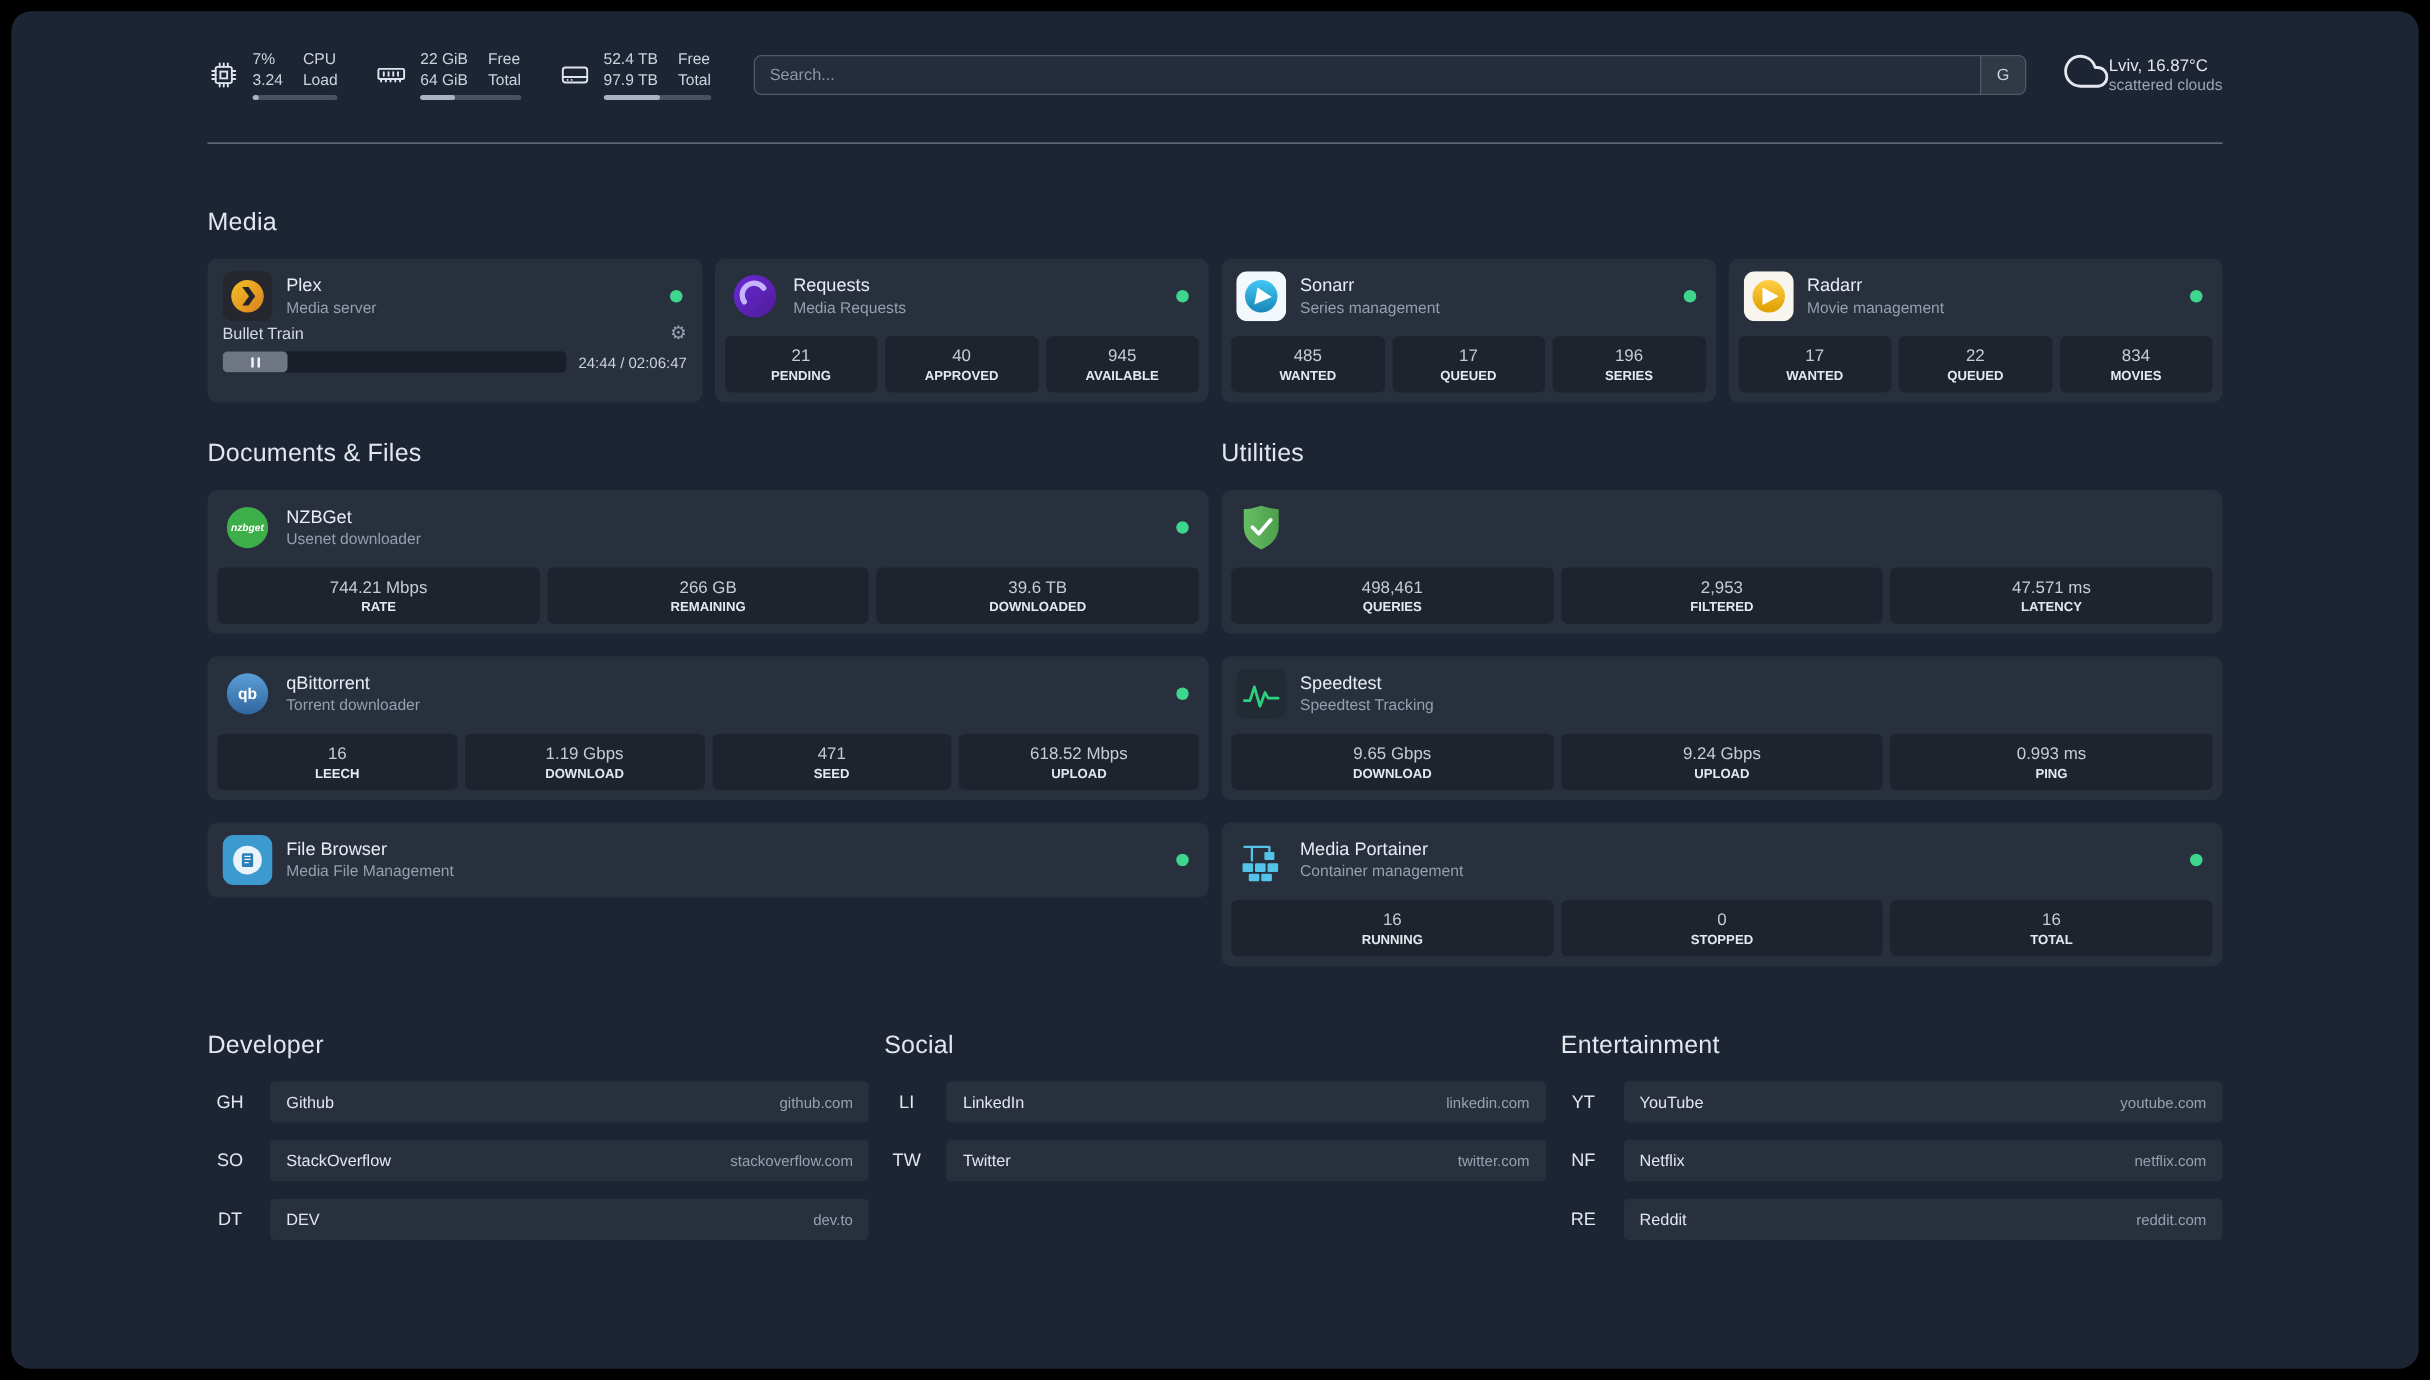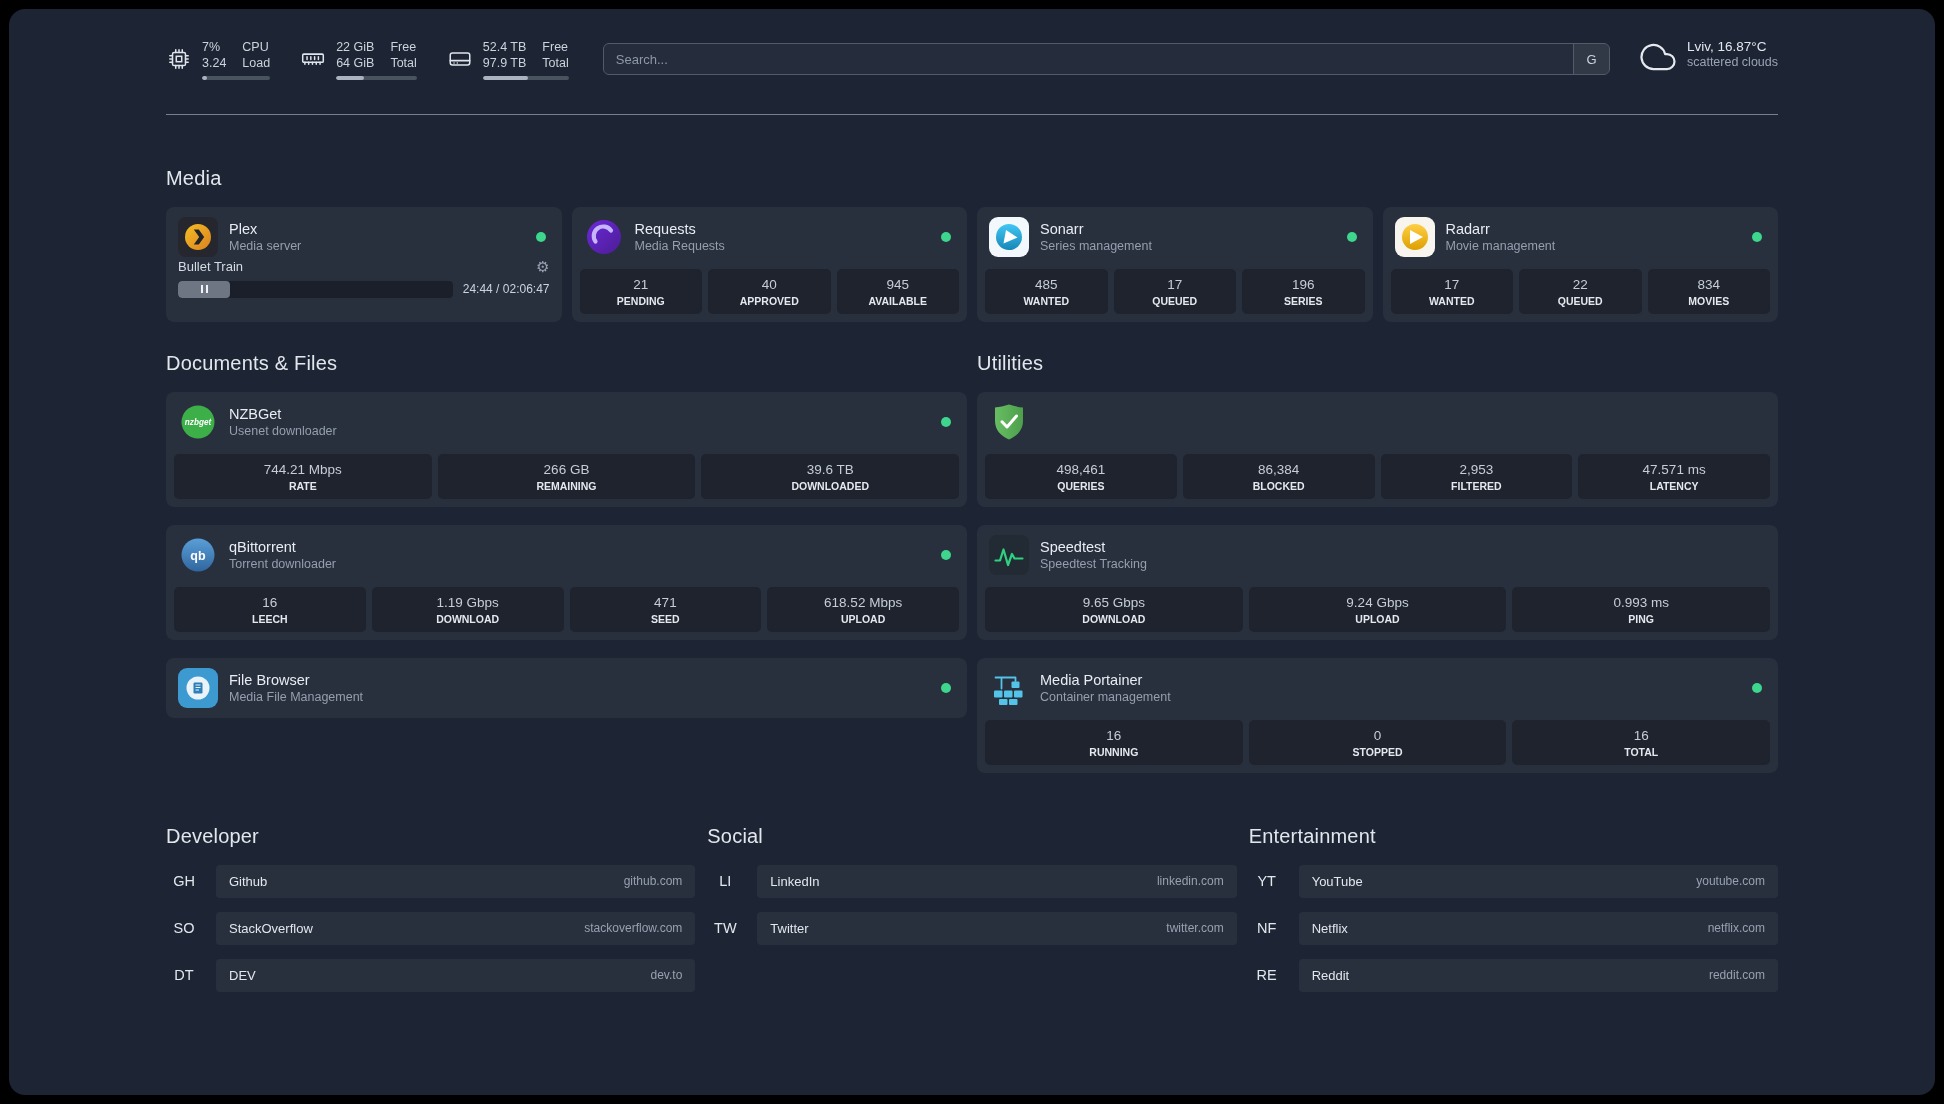--- a/index.html
+++ b/index.html
@@ -21,21 +21,21 @@
 
   .searchbar { flex:1; display:flex; align-items:stretch; height:32px; margin:0 30px 0 34px;
                background:rgba(255,255,255,0.04); border:1px solid #515b69; border-radius:6px; overflow:hidden; }
   .search-input { flex:1; background:transparent; border:none; outline:none; color:#dfe5ec;
                   font-size:13px; padding:0 12px; font-family:inherit; }
   .search-input::placeholder { color:#8d97a6; }
   .search-provider { width:36px; border:none; border-left:1px solid #515b69;
                      background:rgba(255,255,255,0.06); color:#ccd3dd; font-size:13px;
                      cursor:pointer; font-family:inherit; }
 
-  .weather { display:flex; gap:11px; }
+  .weather { display:flex; align-items:center; }
   .weather-loc { font-size:13.5px; color:#e2e7ee; }
   .weather-cond { font-size:12.5px; color:#9aa4b2; margin-top:1px; }
 
   .divider { margin-top:34px; border-bottom:1.5px solid rgba(210,220,232,0.5); }
 
   
   .section-title { margin-top:52px; font-size:20px; font-weight:400; color:#e2e7ee; letter-spacing:.2px; }
   .two-col .section-title, .bookmarks .section-title { margin-top:0; }
   .cards-grid { display:grid; grid-template-columns:repeat(4,1fr); gap:10px; margin-top:17px; }
   .two-col { display:grid; grid-template-columns:1fr 1fr; gap:10px; margin-top:30px; }
@@ -435,24 +435,20 @@
                     </defs>
                 <path d="M20 2.5c4.8 1.6 9.6 2.6 14 2.9v13.4c0 9.3-5.6 14.9-14 18.7-8.4-3.8-14-9.4-14-18.7V5.4c4.4-.3 9.2-1.3 14-2.9z" fill="url(#gadg)"></path>
                 <path d="M13 19.8l5 5.2 9.5-11" stroke="#ffffff" stroke-width="3" fill="none" stroke-linecap="round" stroke-linejoin="round"></path>
               </svg>
             </span>
           </div>
           <div class="stats">
             <div class="stat">
               <div class="stat-value">498,461</div>
               <div class="stat-label">QUERIES</div>
-            </div>
-            <div class="stat">
-              <div class="stat-value">86,384</div>
-              <div class="stat-label">BLOCKED</div>
             </div>
             <div class="stat">
               <div class="stat-value">2,953</div>
               <div class="stat-label">FILTERED</div>
             </div>
             <div class="stat">
               <div class="stat-value">47.571 ms</div>
               <div class="stat-label">LATENCY</div>
             </div>
           </div>

